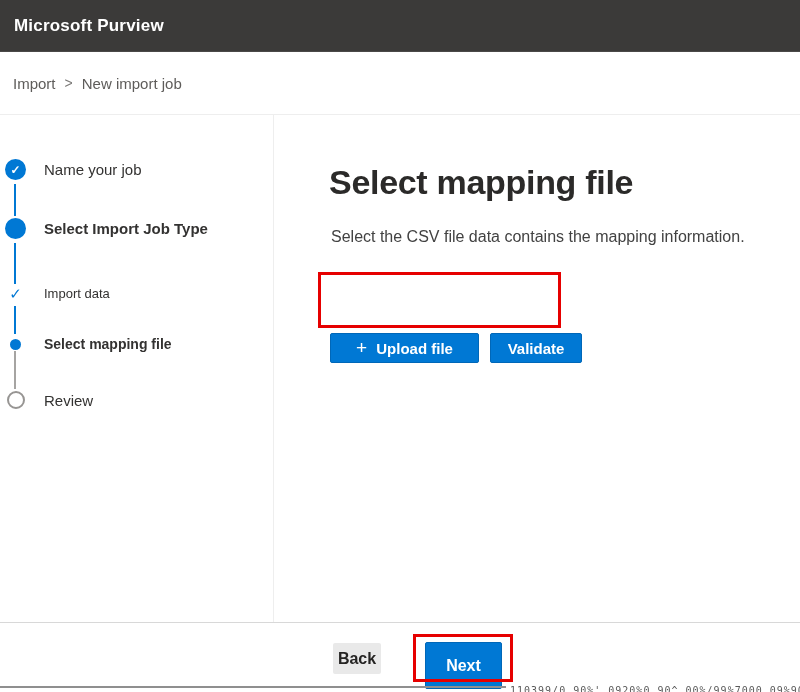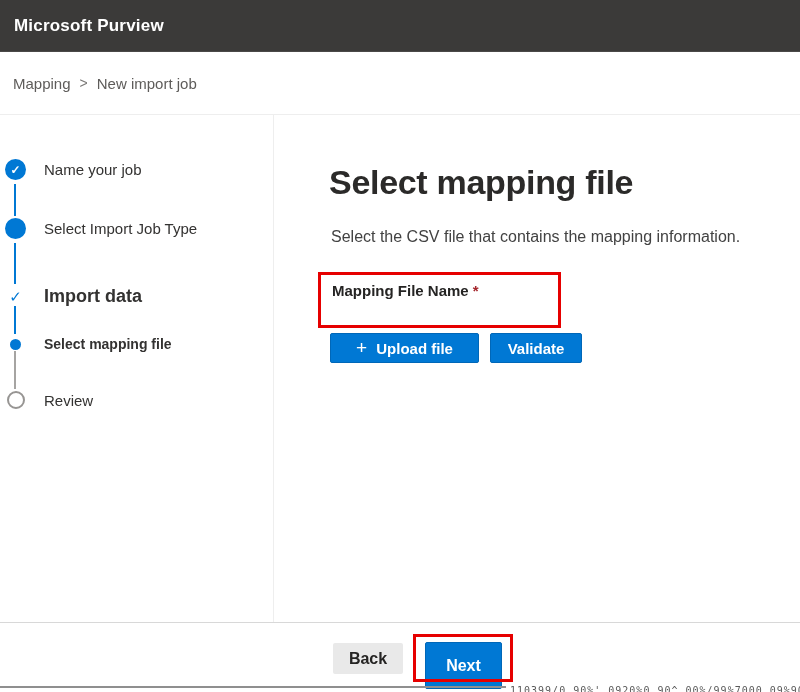--- a/index.html
+++ b/index.html
@@ -45,22 +45,22 @@
     width: 21px; height: 21px; border-radius: 50%; background: #0078d4;
     color: #fff; display: flex; align-items: center; justify-content: center;
     font-size: 12px; font-weight: 700;
   }
   .circle-filled { width: 21px; height: 21px; border-radius: 50%; background: #0078d4; }
   .check-small { color: #0078d4; font-size: 15px; font-weight: 400; line-height: 1; }
   .dot-small { width: 11px; height: 11px; border-radius: 50%; background: #0078d4; }
   .circle-outline { width: 18px; height: 18px; border-radius: 50%; border: 2px solid #979593; background: #fff; }
 
   .label-regular { font-size: 15px; }
-  .label-bold    { font-size: 15px; font-weight: 400; color: #252423; }
-  .label-sub     { font-size: 18px; color: #4a4846; font-weight: bold; }
+  .label-bold    { font-size: 15px; font-weight: 700; color: #252423; }
+  .label-sub     { font-size: 13px; color: #4a4846; }
   .label-sub-bold{ font-size: 14px; font-weight: 700; color: #323130; }
 
   .connector { position: absolute; left: 14px; width: 2px; }
   .connector.blue { background: #0078d4; }
   .connector.gray { background: #a6a4a2; }
   .conn-1 { top: 184px; height: 32px; }
   .conn-2 { top: 243px; height: 41px; }
   .conn-3 { top: 306px; height: 28px; }
   .conn-4 { top: 351px; height: 38px; }
 
@@ -93,21 +93,21 @@
     font-size: 15px; font-weight: 700; cursor: pointer;
     display: flex; align-items: center; justify-content: center;
   }
   .btn-upload { width: 149px; }
   .btn-validate { width: 92px; }
   .plus-glyph { font-weight: 300; font-size: 19px; margin-right: 9px; line-height: 1; position: relative; top: -1px; }
 
   
   .footer-divider { position: absolute; top: 622px; left: 0; width: 800px; height: 1px; background: #d8d8d8; }
   .btn-back {
-    position: absolute; left: 333px; top: 643px; width: 70px; height: 31px;
+    position: absolute; left: 333px; top: 643px; width: 48px; height: 31px;
     background: #e9e9e9; border: none; border-radius: 2px;
     font-family: "Liberation Sans", sans-serif; font-size: 16px; font-weight: 600;
     color: #252423; cursor: pointer;
   }
   .btn-next {
     position: absolute; left: 425px; top: 642px; width: 77px; height: 47px;
     background: #0078d4; border: 1px solid #0067b8; border-radius: 2px;
     font-family: "Liberation Sans", sans-serif; font-size: 16px; font-weight: 700;
     color: #ffffff; cursor: pointer;
   }
@@ -127,21 +127,21 @@
 </head>
 <body>
 
 <div class="screen">
 
   <div class="app-header">
     <span class="app-title">Microsoft Purview</span>
   </div>
 
   <div class="breadcrumb">
-    <span class="crumb">Mapping</span>
+    <span class="crumb">Import</span>
     <span class="sep">&gt;</span>
     <span class="crumb">New import job</span>
   </div>
 
   <div class="top-divider"></div>
   <div class="v-divider"></div>
 
   <div class="connector blue conn-1"></div>
   <div class="connector blue conn-2"></div>
   <div class="connector blue conn-3"></div>
@@ -176,27 +176,24 @@
   </div>
 
   <div class="step step-5">
     <span class="icon-col">
         <span class="circle-outline"></span>
       </span>
     <span class="label label-regular">Review</span>
   </div>
 
   <h1 class="page-title">Select mapping file</h1>
-  <div class="page-desc">Select the CSV file that contains the mapping information.</div>
+  <div class="page-desc">Select the CSV file data contains the mapping information.</div>
 
   <div class="annotation-box-field"></div>
 
-  <div class="field-label">
-    <span>Mapping File Name</span><span class="required">*</span>
-  </div>
 
   <div class="button-row">
     <button class="btn-primary btn-upload">
       <span class="plus-glyph">+</span>
       <span>Upload file</span>
     </button>
     <button class="btn-primary btn-validate">
       <span>Validate</span>
     </button>
   </div>

